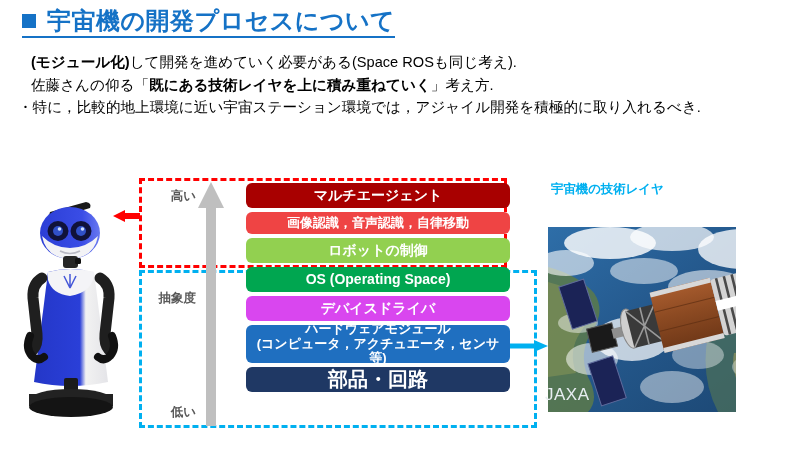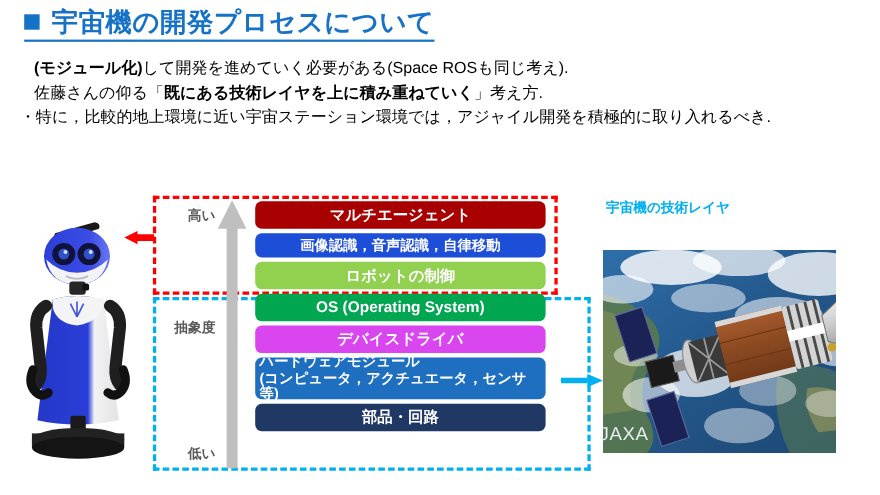--- a/index.html
+++ b/index.html
@@ -10,21 +10,20 @@
   body {
     font-family: "Liberation Sans", "DejaVu Sans", sans-serif;
     color: #000000;
   }
   #slide {
     position: relative;
     width: 736px;
     height: 450px;
     overflow: hidden;
     background: #ffffff;
-    padding-left: 24px;
   }
 
   
   .title-row {
     position: absolute;
     left: 22px;
     top: 8px;
     display: flex;
     align-items: baseline;
     gap: 11px;
@@ -127,24 +126,25 @@
   }
   .layer {
     box-sizing: border-box;
     width: 264px;
     border-radius: 6px;
     color: #ffffff;
     font-weight: bold;
     display: flex;
     align-items: center;
     justify-content: center;
-    text-align: left;
+    text-align: center;
     line-height: 1.12;
     margin-bottom: 4px;
     padding: 0 4px;
+    margin-left: 14px;
   }
 
   
   .legend {
     position: absolute;
     left: 551px;
     top: 182px;
     line-height: 15px;
   }
   .legend-line {
@@ -260,37 +260,37 @@
     <polygon points="14,0 27,26 19,26 19,244 9,244 9,26 1,26" fill="#BFBFBF"></polygon>
   </svg>
   <div class="axis-label axis-high">高い</div>
   <div class="axis-label axis-mid">抽象度</div>
   <div class="axis-label axis-low">低い</div>
 
   <div class="layers" id="layer-stack">
       <div class="layer" style="background: rgb(168, 0, 0); height: 25px; font-size: 14px;">
         <span style="white-space: pre-line;">マルチエージェント</span>
       </div>
-      <div class="layer" style="background: #1d4ed8; height: 22px; font-size: 13px;">
+      <div class="layer" style="background: #ef4444; height: 22px; font-size: 13px;">
         <span style="white-space: pre-line;">画像認識，音声認識，自律移動</span>
       </div>
       <div class="layer" style="background: rgb(146, 208, 80); height: 25px; font-size: 14px;">
         <span style="white-space: pre-line;">ロボットの制御</span>
       </div>
       <div class="layer" style="background: rgb(0, 166, 80); height: 25px; font-size: 14px;">
-        <span style="white-space: pre-line;">OS (Operating System)</span>
+        <span style="white-space: pre-line;">OS (Operating Space)</span>
       </div>
       <div class="layer" style="background: #d946ef; height: 25px; font-size: 14px;">
         <span style="white-space: pre-line;">デバイスドライバ</span>
       </div>
       <div class="layer" style="background: rgb(31, 111, 192); height: 38px; font-size: 13px;">
         <span style="white-space: pre-line;">ハードウェアモジュール
 (コンピュータ，アクチュエータ，センサ等)</span>
       </div>
-      <div class="layer" style="background: rgb(31, 56, 100); height: 25px; font-size: 14px;">
+      <div class="layer" style="background: rgb(31, 56, 100); height: 25px; font-size: 20px;">
         <span style="white-space: pre-line;">部品・回路</span>
       </div>
     </div>
 
   <div class="legend">
     <div class="legend-line legend-space">宇宙機の技術レイヤ</div>
   </div>
 
   <div class="space-photo">
     <svg width="240" height="185" viewBox="0 0 240 185" xmlns="http://www.w3.org/2000/svg">

